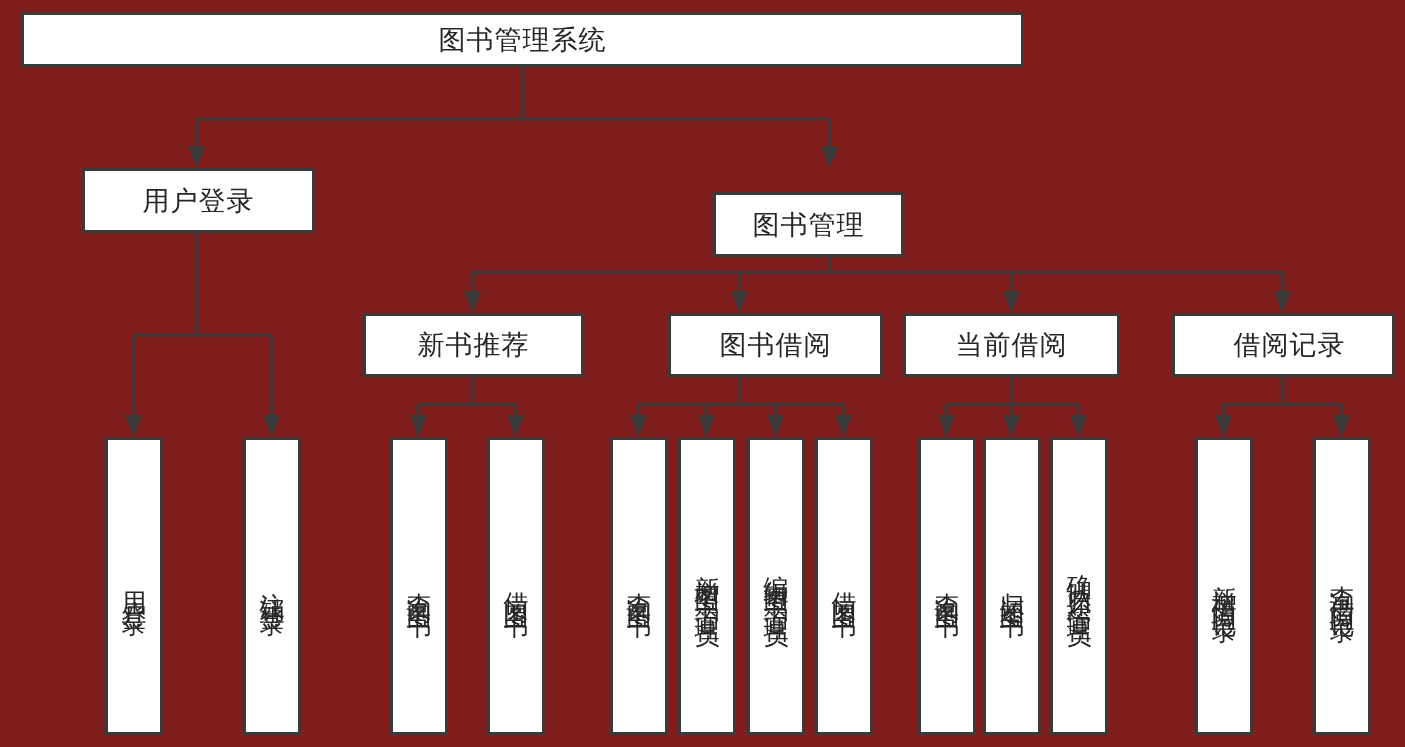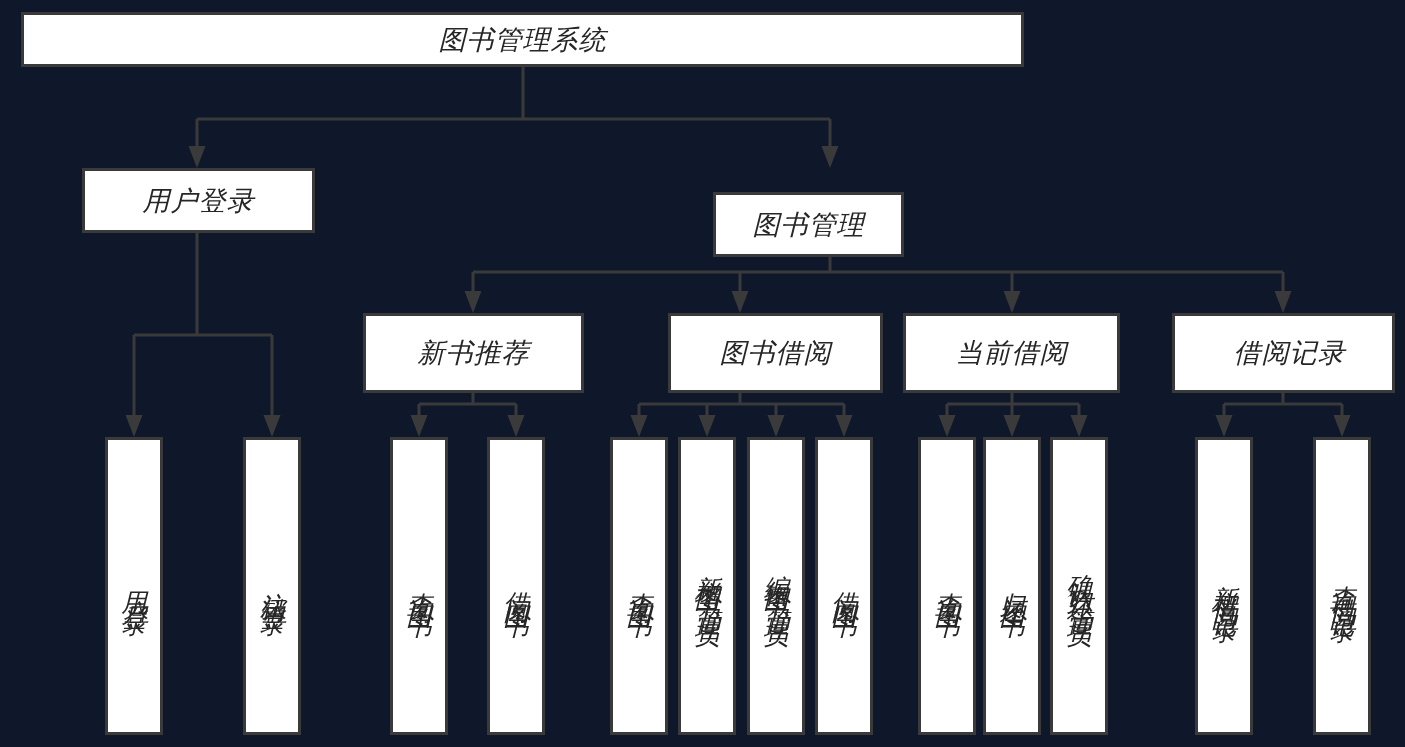--- a/index.html
+++ b/index.html
@@ -1,39 +1,38 @@
 <!DOCTYPE html>
 <html><head>
 <meta charset="utf-8">
 <style>
   html,body { margin:0; padding:0; background:#ffffff; }
   #canvas {
     position:relative;
     width:1405px; height:747px;
-    background:#0f172a;
+    background:#7f1d1d;
     font-family:"Liberation Sans", sans-serif;
     overflow:hidden;
-    font-style:italic;
   }
   #connectors { position:absolute; left:0; top:0; width:1405px; height:747px; }
   .box {
     position:absolute;
     box-sizing:border-box;
     border:3px solid #3a3a3a;
     background:#ffffff;
     display:flex; align-items:center; justify-content:center;
     color:#262626;
     font-size:27px;
     letter-spacing:1px;
     white-space:nowrap;
   }
   .root   { left:21px;  top:12px;  width:1003px; height:55px; }
   .lvl2a  { left:82px;  top:168px; width:233px;  height:65px; }
   .lvl2b  { left:713px; top:168px; width:191px;  height:65px;margin-top:24px; }
-  .lvl3   { top:313px; height:80px; }
+  .lvl3   { top:313px; height:64px; }
   .l3a { left:363px;  width:221px; }
   .l3b { left:668px;  width:215px; }
   .l3c { left:903px;  width:217px;text-align:right; }
   .l3d { left:1172px; width:223px;padding-left:12px; }
   .leaf { top:437px; width:58px; height:298px; }
   .leaf > span {
     writing-mode:vertical-rl;
     text-orientation:mixed;
     font-size:25px;
     letter-spacing:7px;

